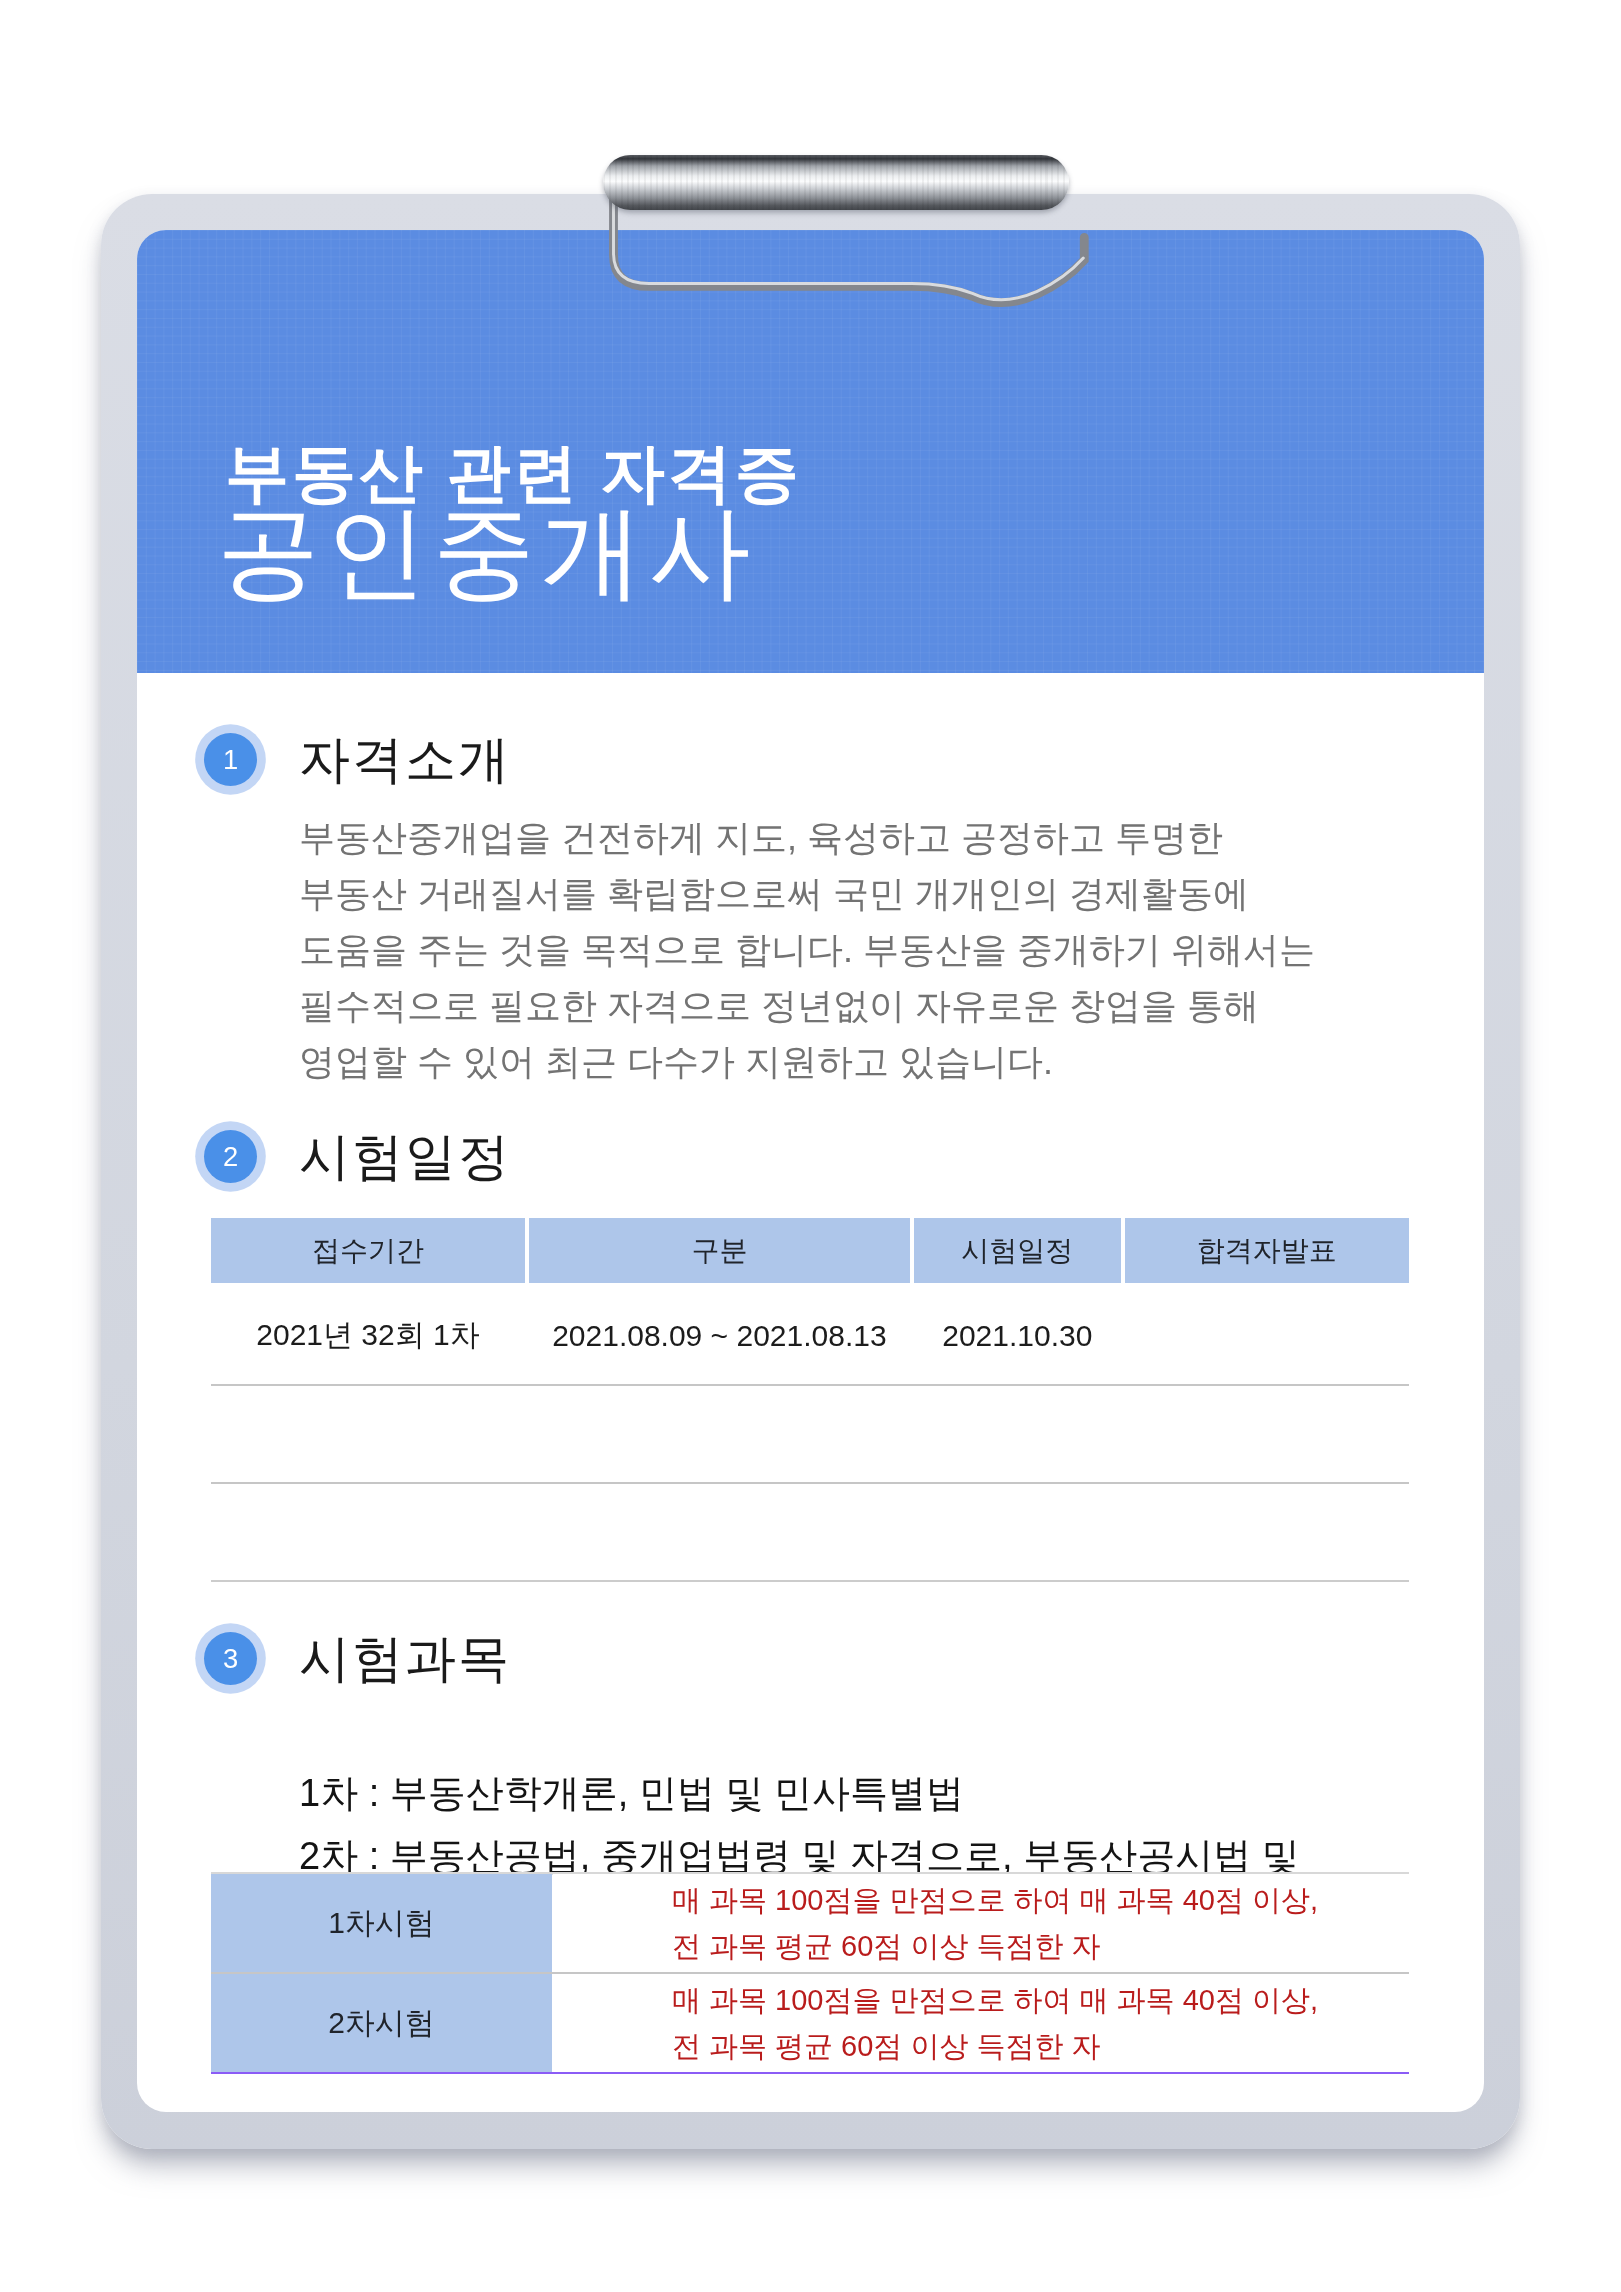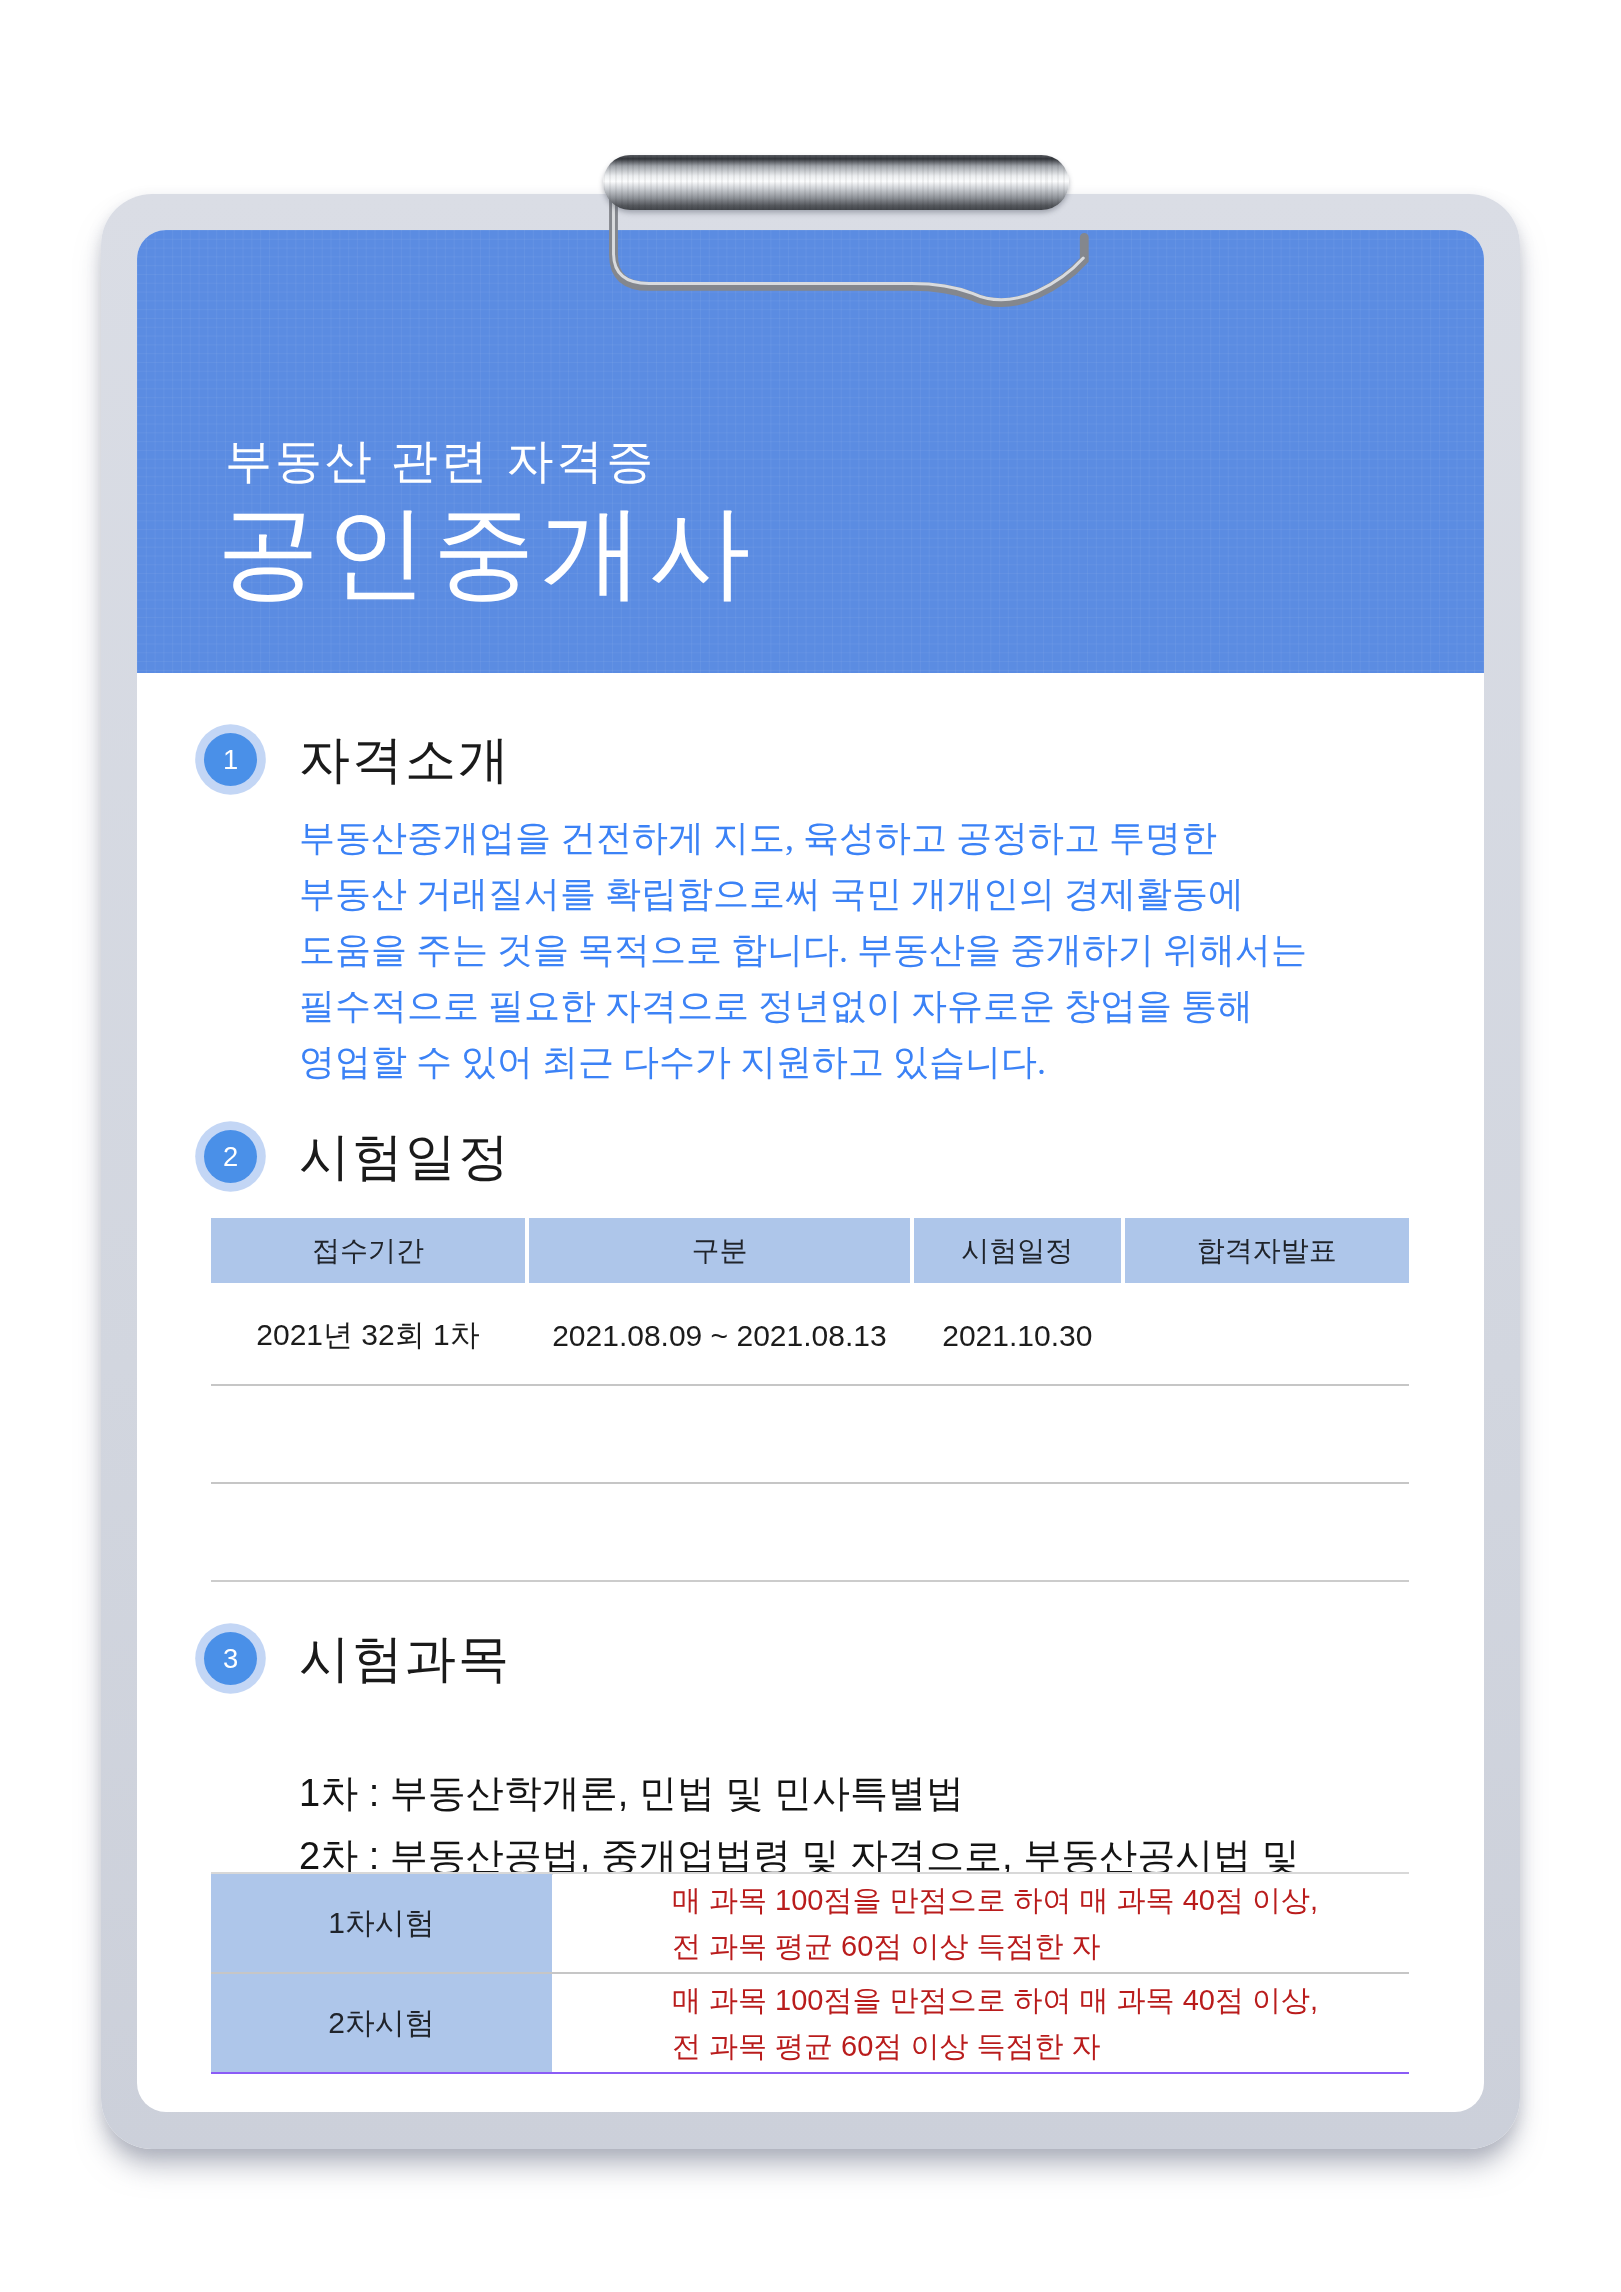--- a/index.html
+++ b/index.html
@@ -27,21 +27,21 @@
   }
   .banner .texture {
     position:absolute; inset:0;
     background-image:
       linear-gradient(rgba(255,255,255,0.05) 1px, transparent 1px),
       linear-gradient(90deg, rgba(255,255,255,0.05) 1px, transparent 1px);
     background-size:8.8px 8.8px;
   }
   .banner-subtitle {
     position:absolute; left:88px; top:200px;
-    font-size:47px; letter-spacing:2.9px; color:#ffffff;
+    font-size:64px; letter-spacing:2.9px; color:#ffffff;font-weight:bold;
   }
   .banner-title {
     position:absolute; left:80px; top:263px;
     font-size:102px; letter-spacing:5.9px; color:#ffffff; line-height:118px;
   }
   
   .clip-wire {
     position:absolute; left:487px; top:-47px; width:510px; height:172px; z-index:5;
   }
   .clip-bar {
@@ -58,21 +58,21 @@
     background:#4a90e8; color:#ffffff; font-size:27.4px;
     display:flex; align-items:center; justify-content:center;
     box-shadow:0 0 0 8.8px rgba(146,181,236,0.55);
   }
   .sec-heading {
     position:absolute; left:162px;
     font-size:51px; letter-spacing:2px; color:#1a1a1a; line-height:53px;
   }
   .intro {
     position:absolute; left:162px; top:580px;
-    font-size:36px; line-height:56px; color:#3b82f6;font-family:Liberation Serif, serif;
+    font-size:36px; line-height:56px; color:#737373;
   }
   
   .tbl { position:absolute; left:74px; width:1198px; }
   .tbl-sched { top:988px; }
   .row { display:grid; grid-template-columns:314px 381px 207px 284px; column-gap:3.9px; }
   .row > div { display:flex; align-items:center; justify-content:center; box-sizing:border-box; }
   .row.hd { height:65px; margin-bottom:4.9px; }
   .row.hd > div { background:#aec6ea; font-size:28px; color:#20242b; }
   .row.dt { height:96px; background:#ffffff; font-size:30px; }
   .row.dt.lined { border-top:2px solid #c6c6c6; }

